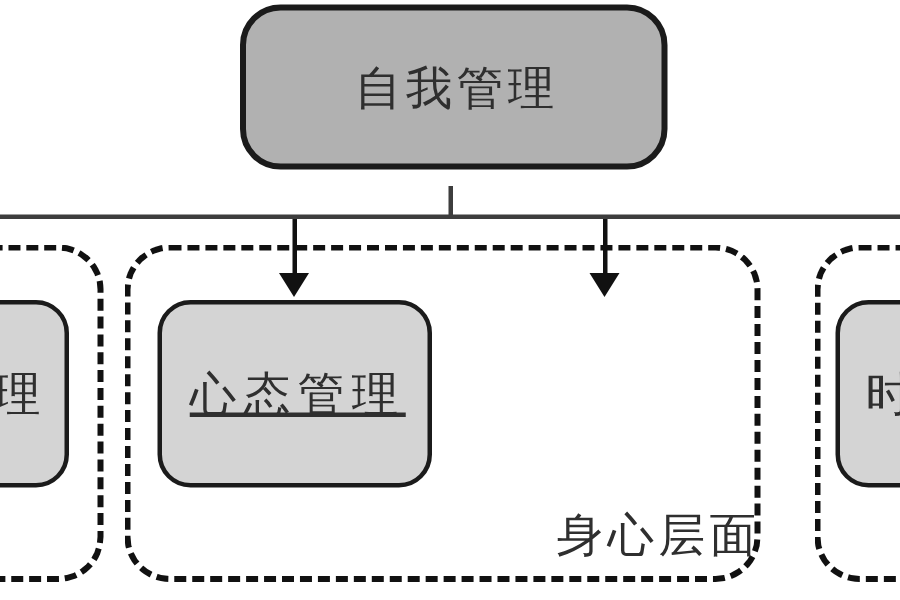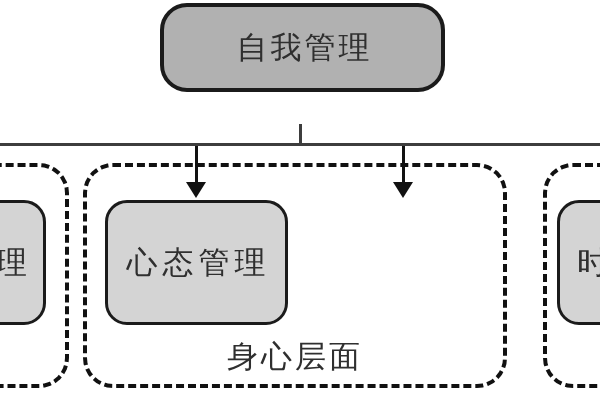--- a/index.html
+++ b/index.html
@@ -16,43 +16,43 @@
   .node{
     position:absolute;box-sizing:border-box;
     display:flex;align-items:center;justify-content:center;
     border:3px solid #1b1b1b;border-radius:22px;
     background:#d4d4d4;
     font-size:31px;letter-spacing:5px;line-height:1;
     white-space:nowrap;
   }
   .node .lbl{transform:translateX(2px);}
   .node-root{
-    left:160px;top:3px;width:285px;height:89px;
+    left:160px;top:3px;width:285px;height:110px;
     border-width:4px;border-radius:27px;
     background:#b1b1b1;letter-spacing:3px;
   }
   .node-child{top:200px;width:183px;height:125px;}
-  .node-mindset{left:105px;}
+  .node-mindset{left:105px;text-decoration:underline;}
   .node-health{left:310px;}
   .node-left-partial{left:-137px;justify-content:flex-end;padding-right:11px;}
   .node-left-partial .lbl{transform:none;}
   .node-right-partial{left:557px;width:190px;justify-content:flex-start;padding-left:17px;}
   .node-right-partial .lbl{transform:none;}
   
   .group{
     position:absolute;top:163px;height:217px;box-sizing:content-box;
     border:4px dashed #111111;border-radius:30px;
     background:transparent;
   }
   .group-left{left:-72px;width:133px;}
   .group-center{left:83px;width:416px;}
   .group-right{left:543px;width:130px;}
   .group-caption{
     position:absolute;left:83px;top:340px;width:424px;
-    text-align:center;font-size:31px;letter-spacing:3px;line-height:1.1;
+    text-align:right;font-size:31px;letter-spacing:3px;line-height:1.1;
   }
   
   .arrow{position:absolute;top:146px;width:20px;height:54px;}
   .arrow .shaft{position:absolute;left:9px;top:0;width:3px;height:38px;background:#111111;}
   .arrow .head{
     position:absolute;left:0;top:36px;width:0;height:0;
     border-left:10px solid transparent;border-right:10px solid transparent;
     border-top:16px solid #111111;
   }
   .arrow-mindset{left:186px;}

